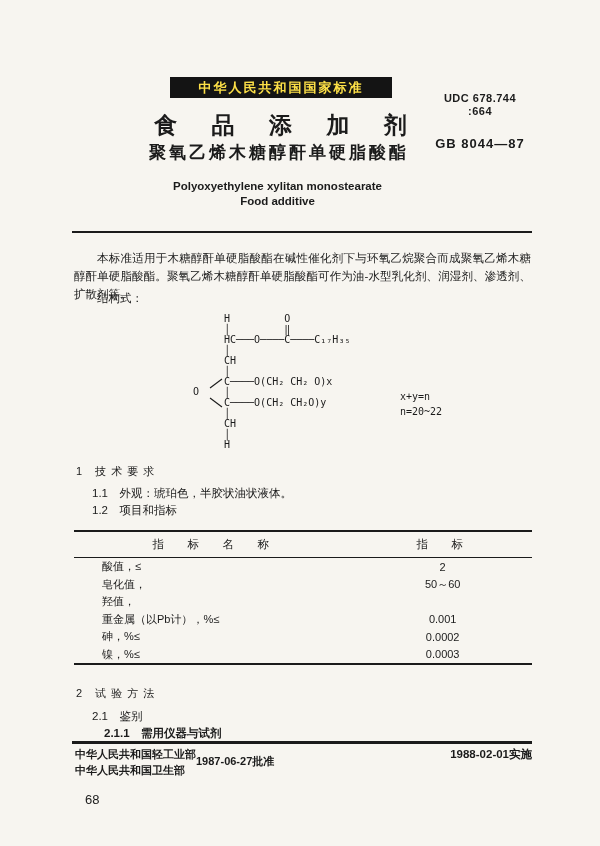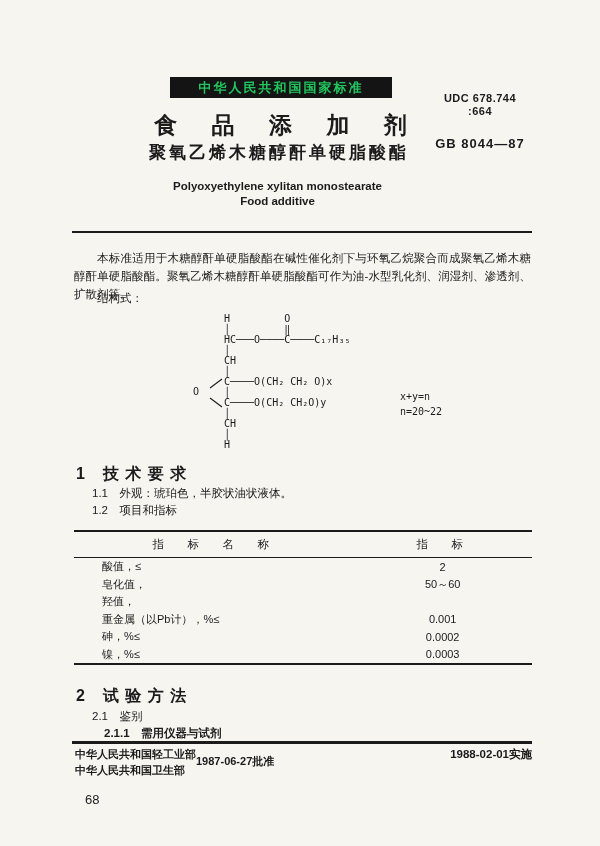--- a/index.html
+++ b/index.html
@@ -2,21 +2,21 @@
 <html><head>
 <meta charset="utf-8">
 <style>
   * { margin:0; padding:0; box-sizing:border-box; }
   html,body { background:#cfccc6; }
   body { font-family:"Liberation Sans","DejaVu Sans",sans-serif; }
   .page { position:relative; width:600px; height:846px; margin:0 auto; background:#f7f5f0;
           color:#1b1b1b; overflow:hidden; box-shadow:0 0 6px rgba(0,0,0,.35); }
 
   .banner { position:absolute; left:170px; top:77px; width:222px; height:21px; background:#141414;
-            color:#22c55e; font-size:13px; font-weight:bold; letter-spacing:2px;
+            color:#fde047; font-size:13px; font-weight:bold; letter-spacing:2px;
             display:flex; align-items:center; justify-content:center; white-space:nowrap; }
 
   .udc { position:absolute; left:425px; top:92px; width:110px; text-align:center;
          font-size:11px; font-weight:bold; line-height:13px; letter-spacing:.5px; }
   .std-no { position:absolute; left:425px; top:136px; width:110px; text-align:center;
             font-size:13px; font-weight:bold; letter-spacing:1px; }
 
   .title-cn-main { position:absolute; left:83px; top:110px; width:395px; text-align:center;
                    font-size:23px; font-weight:bold; letter-spacing:14px; text-indent:14px; white-space:nowrap; }
   .title-cn-sub  { position:absolute; left:80px; top:141px; width:395px; text-align:center;
@@ -35,21 +35,21 @@
              font-family:"DejaVu Sans Mono","Liberation Mono",monospace;
              font-size:10px; line-height:10.5px; }
   .formula .line { white-space:pre; }
   .ring-bonds { position:absolute; left:-22px; top:63px; }
   .ring-o { position:absolute; left:-31px; top:73px; font-size:10px; }
   .formula-note { position:absolute; font-size:10px;
                   font-family:"DejaVu Sans Mono","Liberation Mono",monospace; }
   .note1 { left:400px; top:391px; }
   .note2 { left:400px; top:406px; }
 
-  .sec-heading { position:absolute; font-size:16px; font-weight:bold; letter-spacing:1px; white-space:nowrap; }
+  .sec-heading { position:absolute; font-size:11px; font-weight:normal; letter-spacing:1px; white-space:nowrap; }
   .sub-item { position:absolute; font-size:11.5px; white-space:nowrap; }
   .h1   { left:76px; top:464px; }
   .i11  { left:92px; top:486px; }
   .i12  { left:92px; top:503px; }
   .h2   { left:76px; top:686px; }
   .i21  { left:92px; top:709px; }
   .i211 { left:104px; top:726px;font-weight:bold; }
 
   .spec-table { position:absolute; left:74px; top:530px; width:458px;
                 border-top:2px solid #1b1b1b; border-bottom:2px solid #1b1b1b; }

